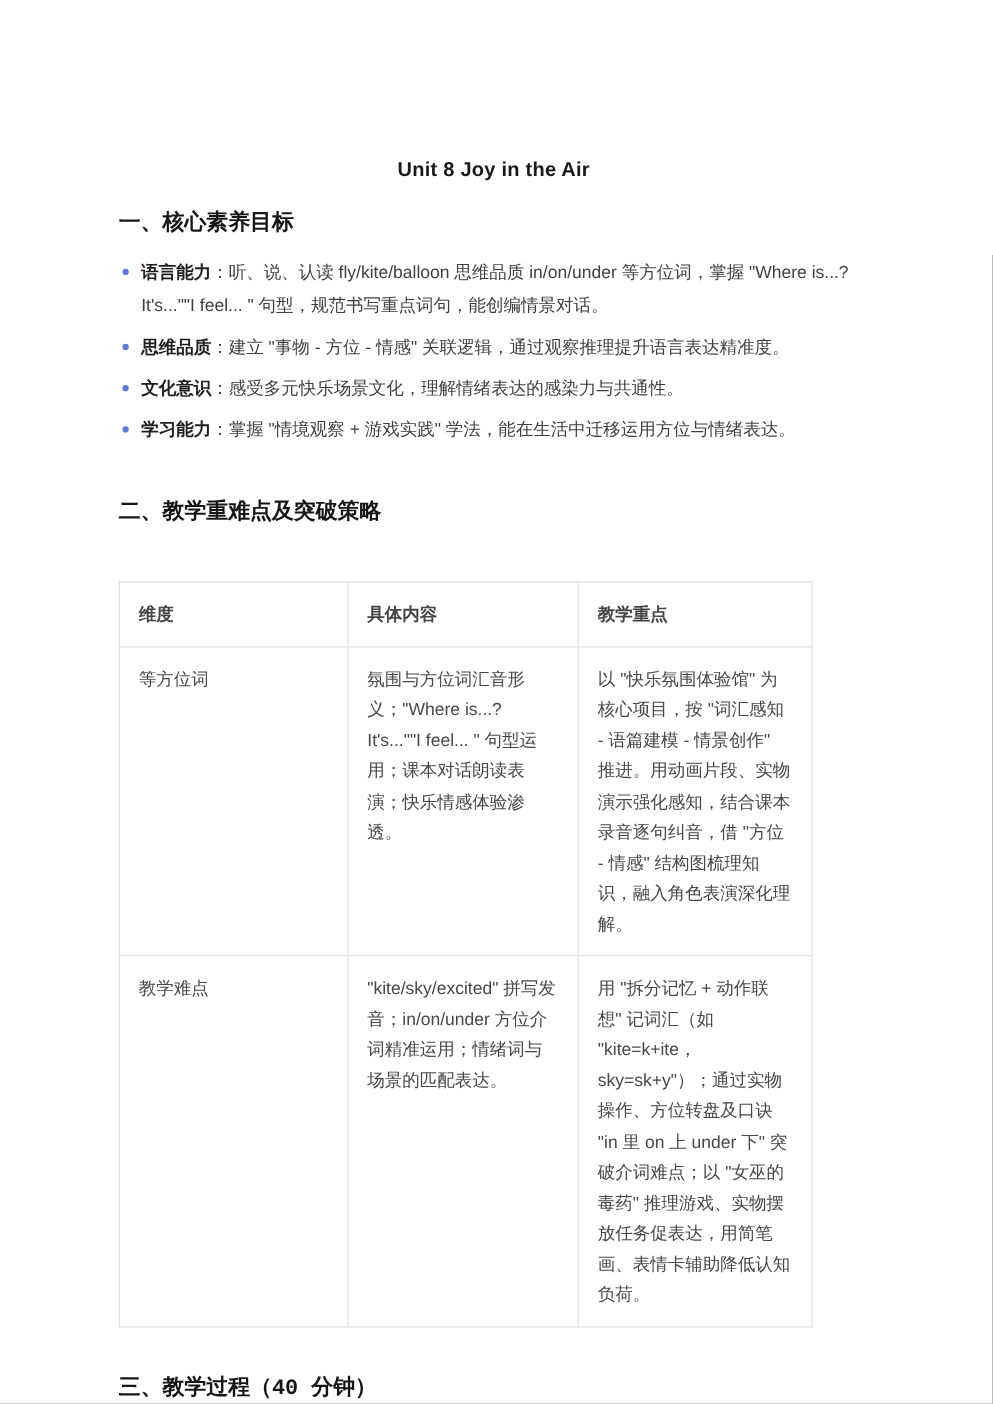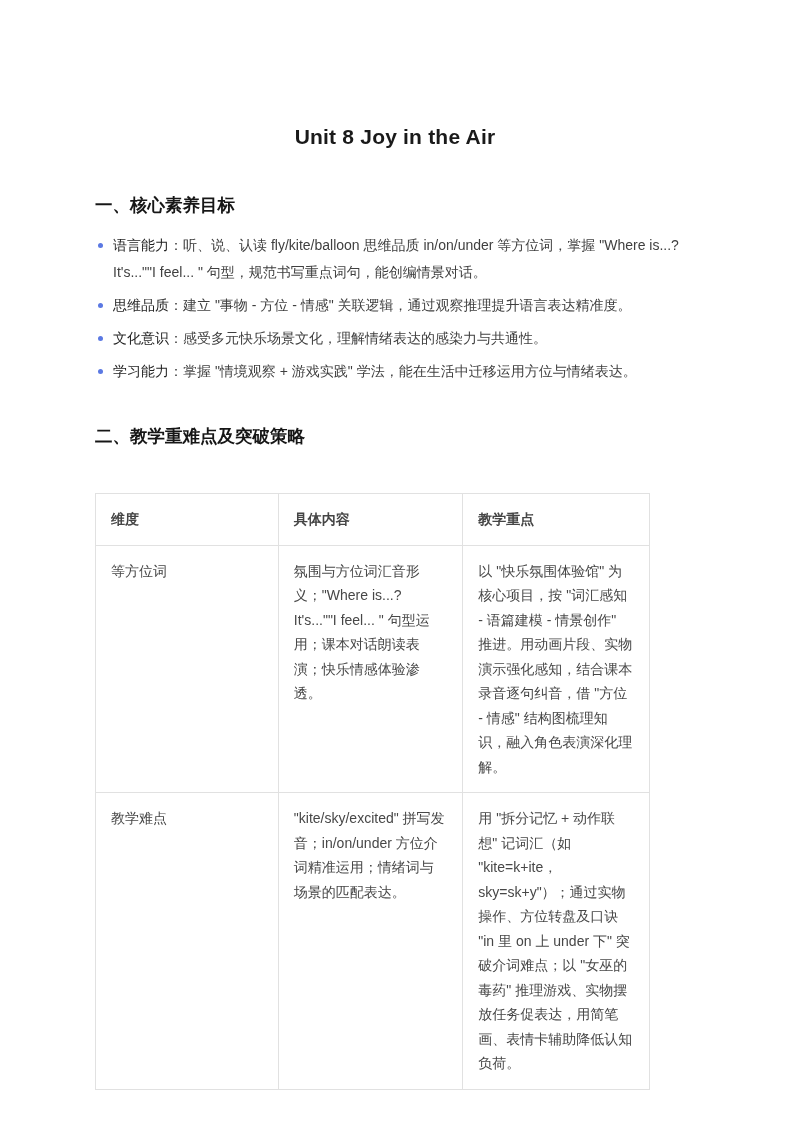--- a/index.html
+++ b/index.html
@@ -3,41 +3,41 @@
 <meta charset="utf-8">
 <style>
   html,body{margin:0;padding:0;background:#888;}
   .page{
     width:794px;height:1123px;background:#ffffff;margin:0 auto;
     font-family:"Liberation Sans","DejaVu Sans",sans-serif;
     box-sizing:border-box;position:relative;overflow:hidden;
     padding:122px 99px 0 95px;
   }
   .doc-title{
-    font-size:21px;font-weight:bold;color:#1a1a1a;text-align:center;
+    font-size:16px;font-weight:bold;color:#1a1a1a;text-align:center;
     line-height:30px;letter-spacing:0.2px;
   }
   .section-heading{
     font-size:17.5px;font-weight:bold;color:#161616;line-height:26px;
   }
-  .h1{margin-top:40px;}
+  .h1{margin-top:12px;}
   .h2{margin-top:38px;}
   .h3{margin-top:36px;font-family:Liberation Mono, monospace;}
   ul.goal-list{
     list-style:none;margin:14px 0 0 0;padding:0 0 0 3px;
   }
   ul.goal-list li{
     position:relative;padding-left:15px;margin-bottom:6px;
     font-size:14px;line-height:27px;color:#3f3f3f;
   }
   ul.goal-list li .dot{
     position:absolute;left:0;top:11px;width:5px;height:5px;border-radius:50%;
     background:#5b79e3;
   }
-  ul.goal-list li .b-label{font-weight:normal;color:#1f1f1f;}
+  ul.goal-list li .b-label{font-weight:bold;color:#1f1f1f;}
   table.kp-table{
     border-collapse:collapse;table-layout:fixed;width:555px;margin-top:44px;
     font-size:14px;color:#474747;
   }
   table.kp-table th, table.kp-table td{
     border:1px solid #e1e1e1;vertical-align:top;text-align:left;
     padding:13px 15px;font-weight:normal;line-height:24.5px;
   }
   table.kp-table th{color:#454545;font-weight:bold;}
   .col-dim{width:33%;}

